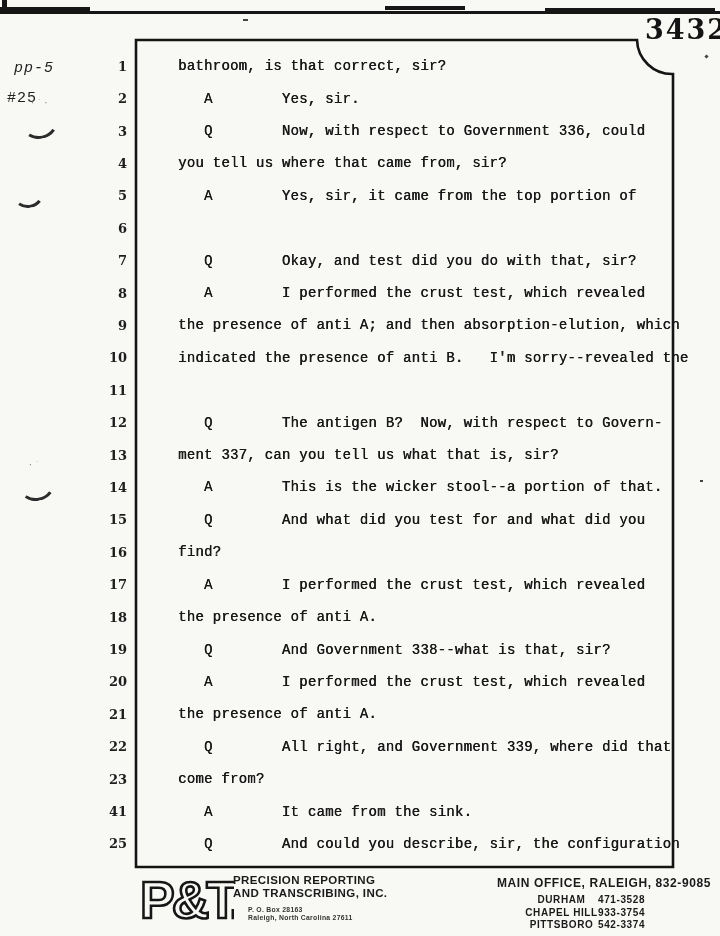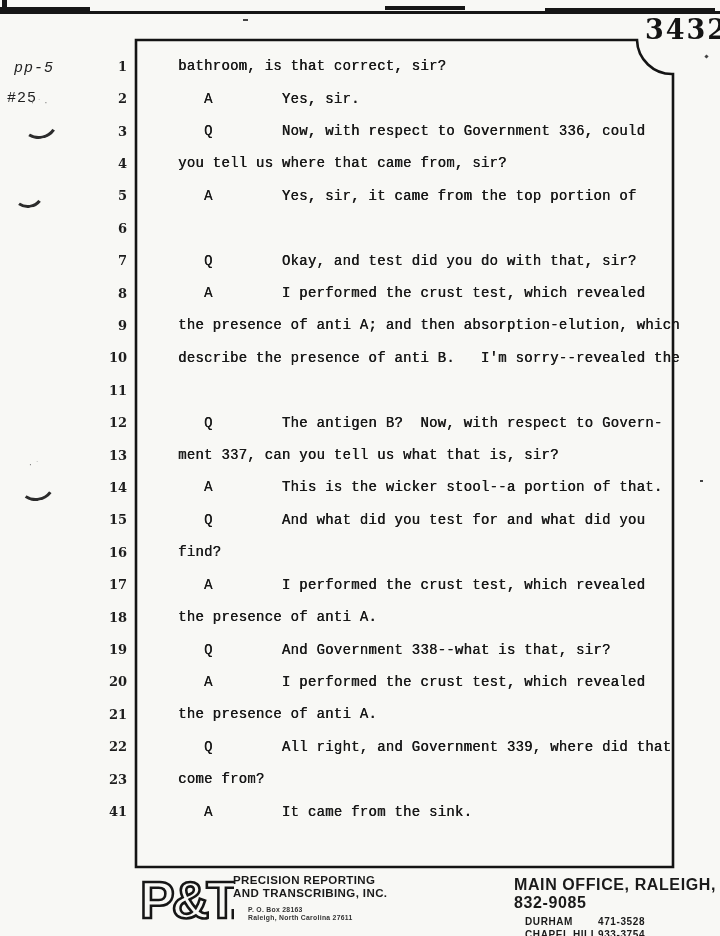--- a/index.html
+++ b/index.html
@@ -62,22 +62,22 @@
     font-size:14px;letter-spacing:0.25px;color:#181818;
     text-shadow:0.4px 0 0 #181818;
   }
 
   
   .footer{position:absolute;left:0;top:868px;width:720px;height:68px;font-family:"Liberation Sans","DejaVu Sans",sans-serif;}
   .logo{position:absolute;left:138px;top:2px;}
   .company{position:absolute;left:233px;top:6px;font-weight:bold;font-size:11.5px;line-height:13px;letter-spacing:0.4px;color:#1a1a1a;}
   .pobox{position:absolute;left:248px;top:38px;font-weight:bold;font-size:6.8px;line-height:8px;letter-spacing:0.3px;color:#333;}
   .contacts{position:absolute;left:497px;top:8px;color:#1a1a1a;}
-  .main-office{font-weight:bold;font-size:16px;letter-spacing:0.6px;margin-bottom:4px;margin-left:17px;}
-  .office-row{display:flex;font-weight:bold;font-size:10px;letter-spacing:0.6px;line-height:12.5px;}
+  .main-office{font-weight:bold;font-size:12px;letter-spacing:0.6px;margin-bottom:4px;}
+  .office-row{display:flex;font-weight:bold;font-size:10px;letter-spacing:0.6px;line-height:12.5px;text-align:center;}
   .office-name{width:73px;margin-left:28px;}
   .office-phone{}
 </style>
 </head>
 <body>
 
 <div class="page">
 
   <div class="top-edge-line"></div>
   <div class="top-edge-seg seg-a"></div>
@@ -134,21 +134,21 @@
       <div class="t-row">
         <span class="t-num">8</span>
         <span class="t-text">   A        I performed the crust test, which revealed</span>
       </div>
       <div class="t-row">
         <span class="t-num">9</span>
         <span class="t-text">the presence of anti A; and then absorption-elution, which</span>
       </div>
       <div class="t-row">
         <span class="t-num">10</span>
-        <span class="t-text">describe the presence of anti B.   I'm sorry--revealed the</span>
+        <span class="t-text">indicated the presence of anti B.   I'm sorry--revealed the</span>
       </div>
       <div class="t-row">
         <span class="t-num">11</span>
       </div>
       <div class="t-row">
         <span class="t-num">12</span>
         <span class="t-text">   Q        The antigen B?  Now, with respect to Govern-</span>
       </div>
       <div class="t-row">
         <span class="t-num">13</span>
@@ -190,20 +190,24 @@
         <span class="t-num">22</span>
         <span class="t-text">   Q        All right, and Government 339, where did that</span>
       </div>
       <div class="t-row">
         <span class="t-num">23</span>
         <span class="t-text">come from?</span>
       </div>
       <div class="t-row">
         <span class="t-num">41</span>
         <span class="t-text">   A        It came from the sink.</span>
+      </div>
+      <div class="t-row">
+        <span class="t-num">25</span>
+        <span class="t-text">   Q        And could you describe, sir, the configuration</span>
       </div>
     </div>
 
   <div class="footer">
     <svg class="logo" width="96" height="62">
       <text x="2" y="48" font-family="Liberation Sans, DejaVu Sans, sans-serif" font-size="52" font-weight="bold" letter-spacing="-3" fill="none" stroke="#161616" stroke-width="2.6">P&amp;T.</text>
     </svg>
     <div class="company">
       <div>PRECISION REPORTING</div>
       <div>AND TRANSCRIBING, INC.</div>

